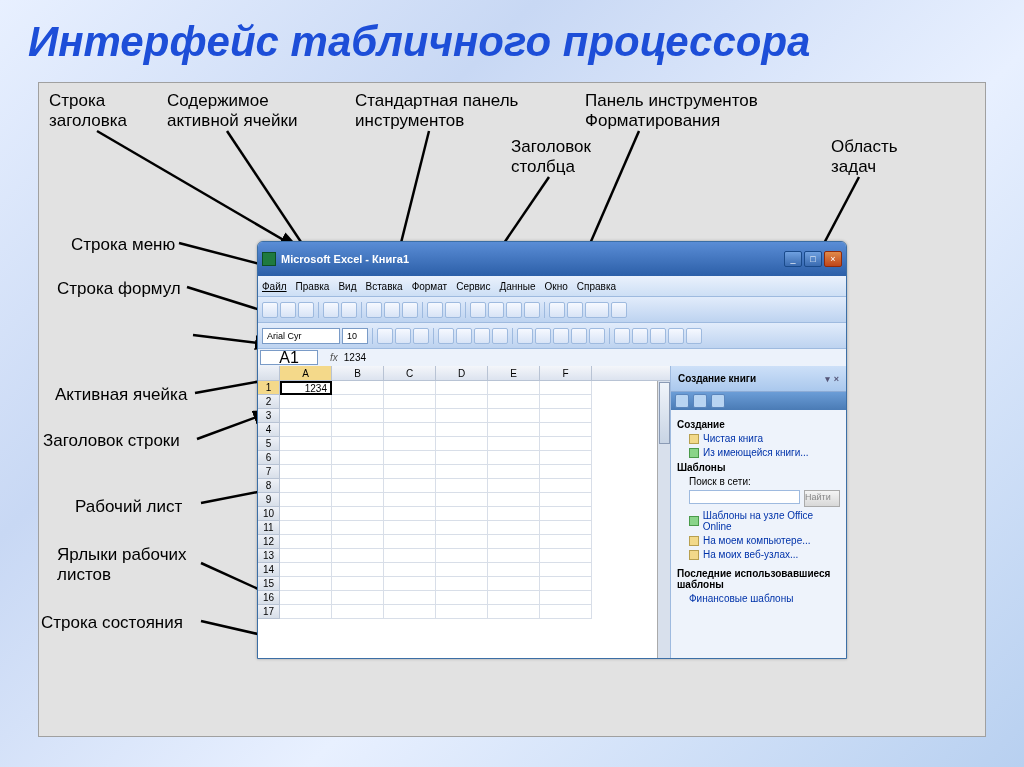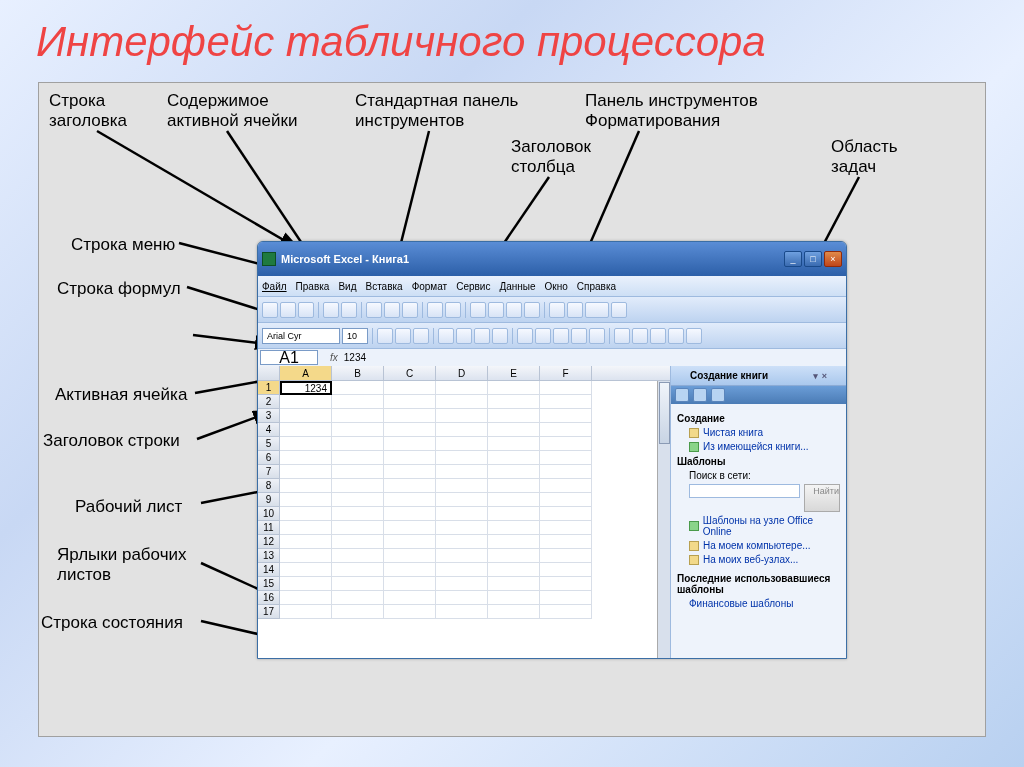--- a/index.html
+++ b/index.html
@@ -6,24 +6,24 @@
   body {
     font-family: Arial, sans-serif;
     width: 1024px;
     height: 767px;
     background: linear-gradient(135deg, #e8f0ff 0%, #c8d8f4 30%, #e8f0ff 60%, #b8d0f0 100%);
     position: relative;
     overflow: hidden;
   }
   .slide-title {
     font-size: 42px;
-    font-weight: normal;
+    font-weight: bold;
     font-style: italic;
-    padding: 18px 36px 10px;
-    color: #ef4444;
+    padding: 18px 28px 10px;
+    color: #1d4ed8;
   }
   .diagram {
     position: absolute;
     top: 82px;
     left: 38px;
     width: 948px;
     height: 655px;
     background: #e2e2e2;
     border: 1px solid #a0a0a0;
   }
@@ -98,33 +98,33 @@
   .corner { width: 22px; border-right: 1px solid #b8c3d4; background: linear-gradient(#eef1f7,#d8dfe9); }
   .colh { width: 52px; text-align: center; font-size: 10px; border-right: 1px solid #b8c3d4; line-height: 15px; }
   .colh.active { background: #f4d98a; }
   .rows { }
   .row { display: flex; height: 14px; }
   .rowh { width: 22px; background: linear-gradient(#eef1f7,#d8dfe9); border-right: 1px solid #b8c3d4; border-bottom: 1px solid #b8c3d4; text-align: center; font-size: 10px; line-height: 14px; }
   .rowh.active { background: #f4d98a; }
   .cell { width: 52px; border-right: 1px solid #d8dee8; border-bottom: 1px solid #d8dee8; font-size: 10px; text-align: right; padding-right: 3px; line-height: 14px; }
   .cell.active { border: 2px solid #000; line-height: 11px; }
   .task-pane { width: 176px; background: #eef3fb; border-left: 1px solid #9ebadf; font-size: 10px; }
-  .tp-header { height: 20px; background: linear-gradient(#cde0f8,#aac8ed); display: flex; align-items: center; padding: 0 19px; font-weight: bold; border-bottom: 1px solid #8cabd5; }
+  .tp-header { height: 26px; background: linear-gradient(#cde0f8,#aac8ed); display: flex; align-items: center; padding: 0 7px; font-weight: bold; border-bottom: 1px solid #8cabd5; }
   .tp-header .sp { flex: 1; }
   .tp-header .hbtn { font-size: 9px; color: #557; margin-left: 4px; }
   .tp-nav { height: 18px; background: linear-gradient(#6b9dd7,#4a7bb5); display: flex; align-items: center; padding: 0 4px; gap: 4px; }
   .tp-nav .nbtn { width: 14px; height: 14px; background: #b8d4f2; border: 1px solid #5a85bc; border-radius: 2px; }
   .tp-body { padding: 5px 6px; }
   .tp-section-title { font-weight: bold; margin-top: 4px; }
   .tp-link { color: #0033aa; margin: 3px 0 3px 12px; display: flex; align-items: center; gap: 4px; }
   .tp-link .li-icon { width: 10px; height: 10px; background: #f2d98a; border: 1px solid #b8a050; }
   .tp-link.green .li-icon { background: #8ad48a; border-color: #4a9a4a; }
   .tp-input-row { display: flex; gap: 4px; margin: 3px 0 3px 12px; }
   .tp-input { flex: 1; height: 14px; background: #fff; border: 1px solid #9ebadf; font-size: 9px; padding: 0 2px; }
-  .tp-btn { width: 36px; height: 28px; background: linear-gradient(#f4f4f4,#d8d8d8); border: 1px solid #aaa; font-size: 9px; text-align: right; color: #888; line-height: 12px; }
+  .tp-btn { width: 36px; height: 17px; background: linear-gradient(#f4f4f4,#d8d8d8); border: 1px solid #aaa; font-size: 9px; text-align: left; color: #888; line-height: 12px; }
   .sheet-tabs-bar { height: 18px; background: #e8ecf4; display: flex; align-items: center; border-top: 1px solid #b8c3d4; font-size: 10px; }
   .tab-nav { display: flex; gap: 1px; padding: 0 3px; }
   .tab-nav .nav { width: 12px; height: 13px; background: #d8e0ec; border: 1px solid #9aa8bc; text-align: center; font-size: 8px; line-height: 11px; }
   .sheet-tab { padding: 0 6px; background: #fff; border: 1px solid #9aa8bc; border-bottom: none; font-weight: bold; margin-left: 1px; }
   .sheet-tab.inactive { background: #d8e0ec; font-weight: normal; }
   .hscroll { flex: 1; max-width: 90px; height: 13px; background: #d8e0ec; border: 1px solid #aaa; margin-left: 6px; position: relative; }
   .hscroll::before { content: ''; position: absolute; left: 1px; top: 1px; width: 50px; height: 9px; background: linear-gradient(#f0f4fa,#c8d4e4); border: 1px solid #8a9ab4; }
   .status-bar { height: 16px; background: linear-gradient(#e2ecfb,#bdd3f0); display: flex; align-items: center; padding: 0 6px; font-size: 10px; border-top: 1px solid #9ebadf; }
   .vscroll { position: absolute; right: 0; top: 15px; bottom: 0; width: 13px; background: #d8e0ec; border-left: 1px solid #aaa; }
   .vscroll::before { content: ''; position: absolute; top: 1px; left: 1px; width: 9px; height: 60px; background: linear-gradient(#f0f4fa,#c8d4e4); border: 1px solid #8a9ab4; }

